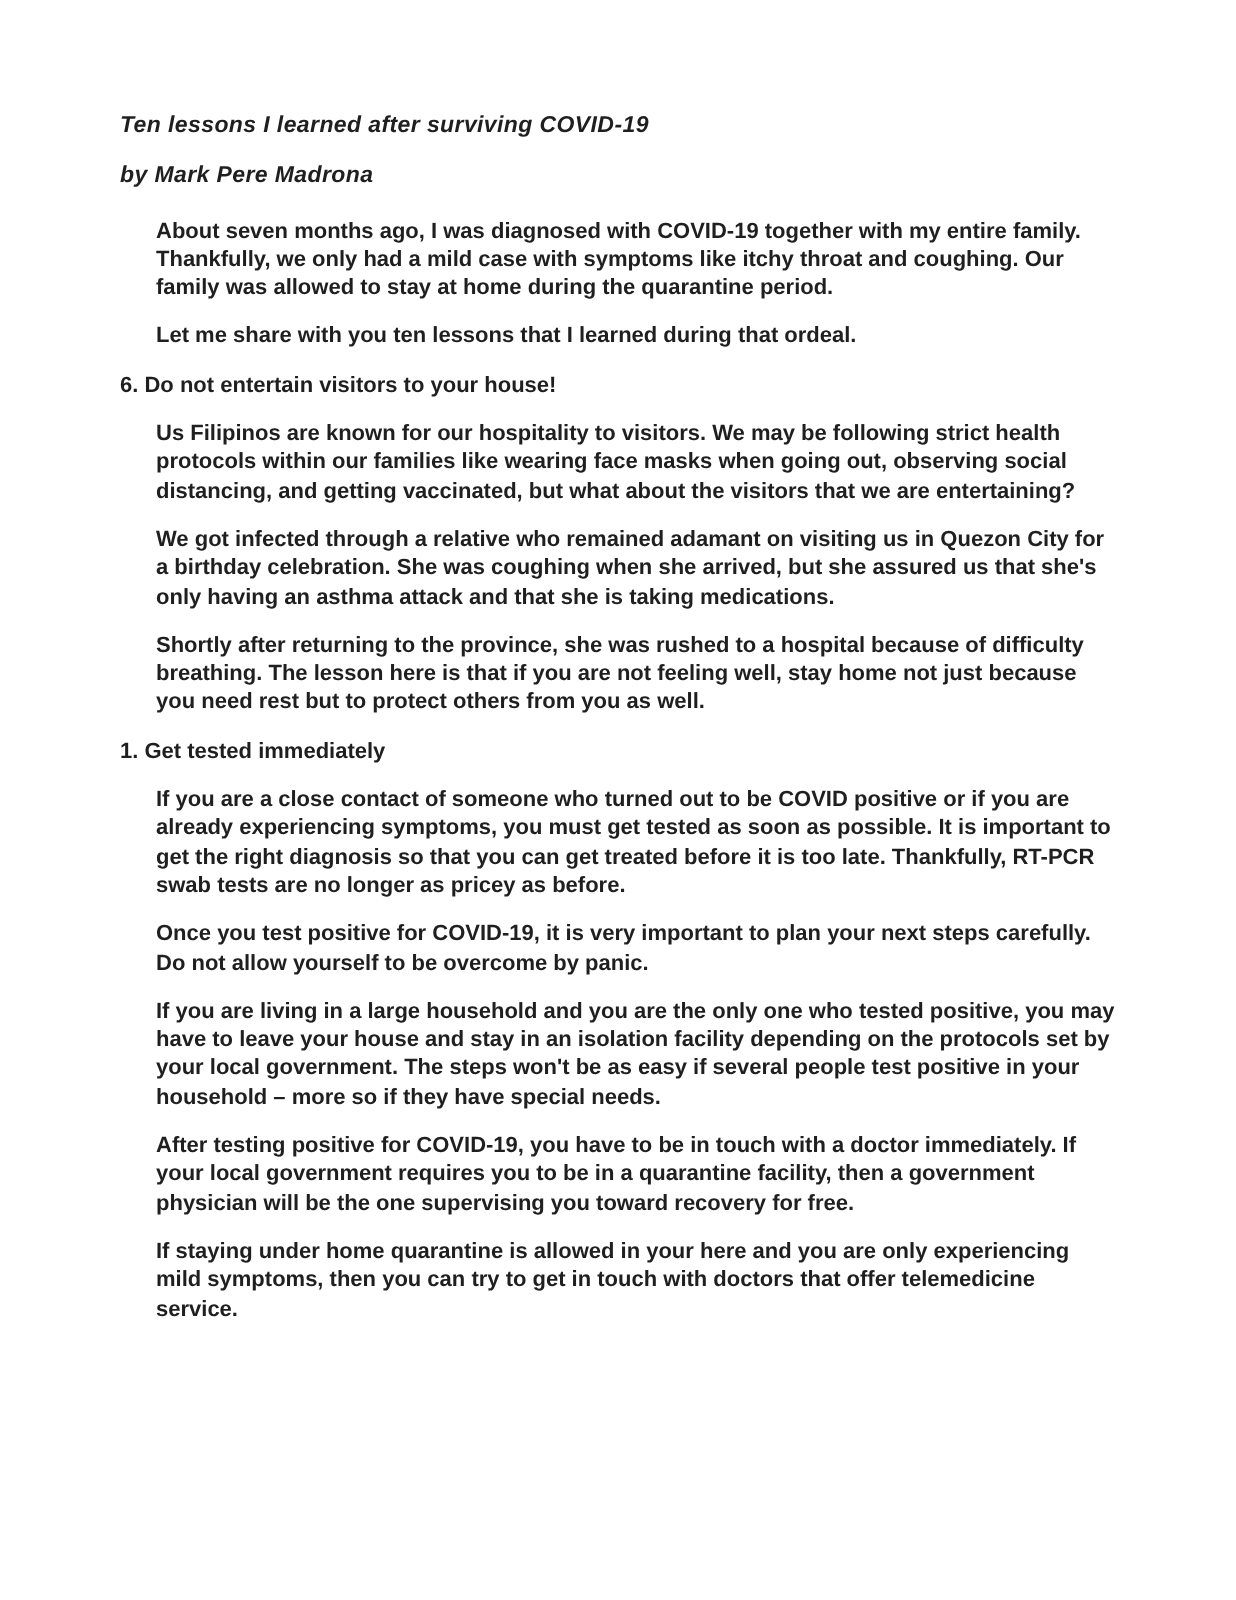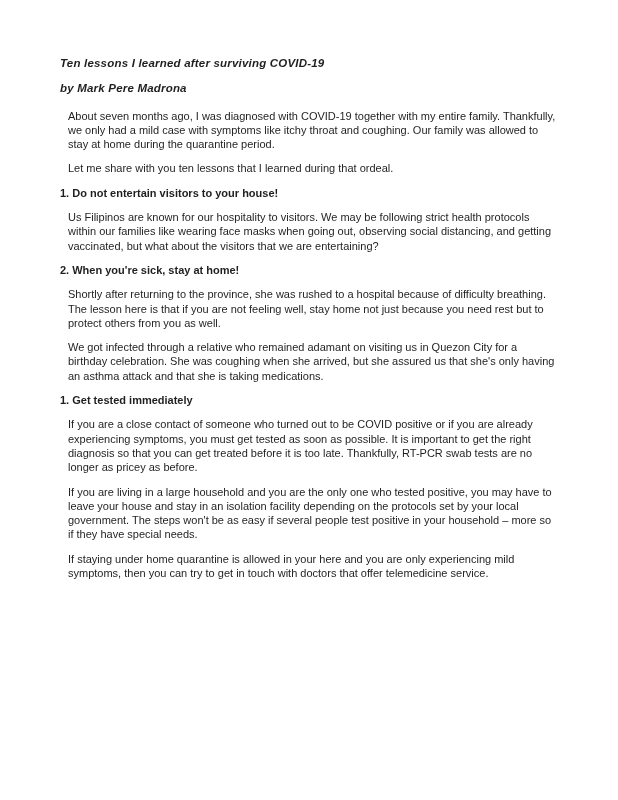--- a/index.html
+++ b/index.html
@@ -33,46 +33,47 @@
     font-size: 11.5px;
     line-height: 14.3px;
     font-weight: bold;
     font-style: italic;
     margin: 0 0 13px 0;
     letter-spacing: 0.2px;
   }
   .para {
     font-size: 11px;
     line-height: 14.3px;
-    font-weight: normal;
-    margin: 0 0 10px 8px;
+    font-weight: bold;
+    margin: 0 0 10px 18px;
   }
   .heading {
     font-size: 11px;
     line-height: 14.3px;
     font-weight: bold;
     margin: 0 0 10px 0;
   }
 </style>
 </head>
 <body>
 
 <div class="page">
   <p class="doc-title">Ten lessons I learned after surviving COVID-19</p>
   <p class="doc-byline">by Mark Pere Madrona</p>
 
   <p class="para">About seven months ago, I was diagnosed with COVID-19 together with my entire family. Thankfully, we only had a mild case with symptoms like itchy throat and coughing. Our family was allowed to stay at home during the quarantine period.</p>
   <p class="para">Let me share with you ten lessons that I learned during that ordeal.</p>
 
-  <p class="heading">1. Do not entertain visitors to your house!</p>
+  <p class="heading">6. Do not entertain visitors to your house!</p>
   <p class="para">Us Filipinos are known for our hospitality to visitors. We may be following strict health protocols within our families like wearing face masks when going out, observing social distancing, and getting vaccinated, but what about the visitors that we are entertaining?</p>
 
-  <p class="heading">2. When you're sick, stay at home!</p>
+  <p class="para">We got infected through a relative who remained adamant on visiting us in Quezon City for a birthday celebration. She was coughing when she arrived, but she assured us that she's only having an asthma attack and that she is taking medications.</p>
   <p class="para">Shortly after returning to the province, she was rushed to a hospital because of difficulty breathing. The lesson here is that if you are not feeling well, stay home not just because you need rest but to protect others from you as well.</p>
-  <p class="para">We got infected through a relative who remained adamant on visiting us in Quezon City for a birthday celebration. She was coughing when she arrived, but she assured us that she's only having an asthma attack and that she is taking medications.</p>
 
   <p class="heading">1. Get tested immediately</p>
   <p class="para">If you are a close contact of someone who turned out to be COVID positive or if you are already experiencing symptoms, you must get tested as soon as possible. It is important to get the right diagnosis so that you can get treated before it is too late. Thankfully, RT-PCR swab tests are no longer as pricey as before.</p>
 
+  <p class="para">Once you test positive for COVID-19, it is very important to plan your next steps carefully. Do not allow yourself to be overcome by panic.</p>
   <p class="para">If you are living in a large household and you are the only one who tested positive, you may have to leave your house and stay in an isolation facility depending on the protocols set by your local government. The steps won't be as easy if several people test positive in your household – more so if they have special needs.</p>
 
+  <p class="para">After testing positive for COVID-19, you have to be in touch with a doctor immediately. If your local government requires you to be in a quarantine facility, then a government physician will be the one supervising you toward recovery for free.</p>
   <p class="para">If staying under home quarantine is allowed in your here and you are only experiencing mild symptoms, then you can try to get in touch with doctors that offer telemedicine service.</p>
 </div>
 
 </body></html>

